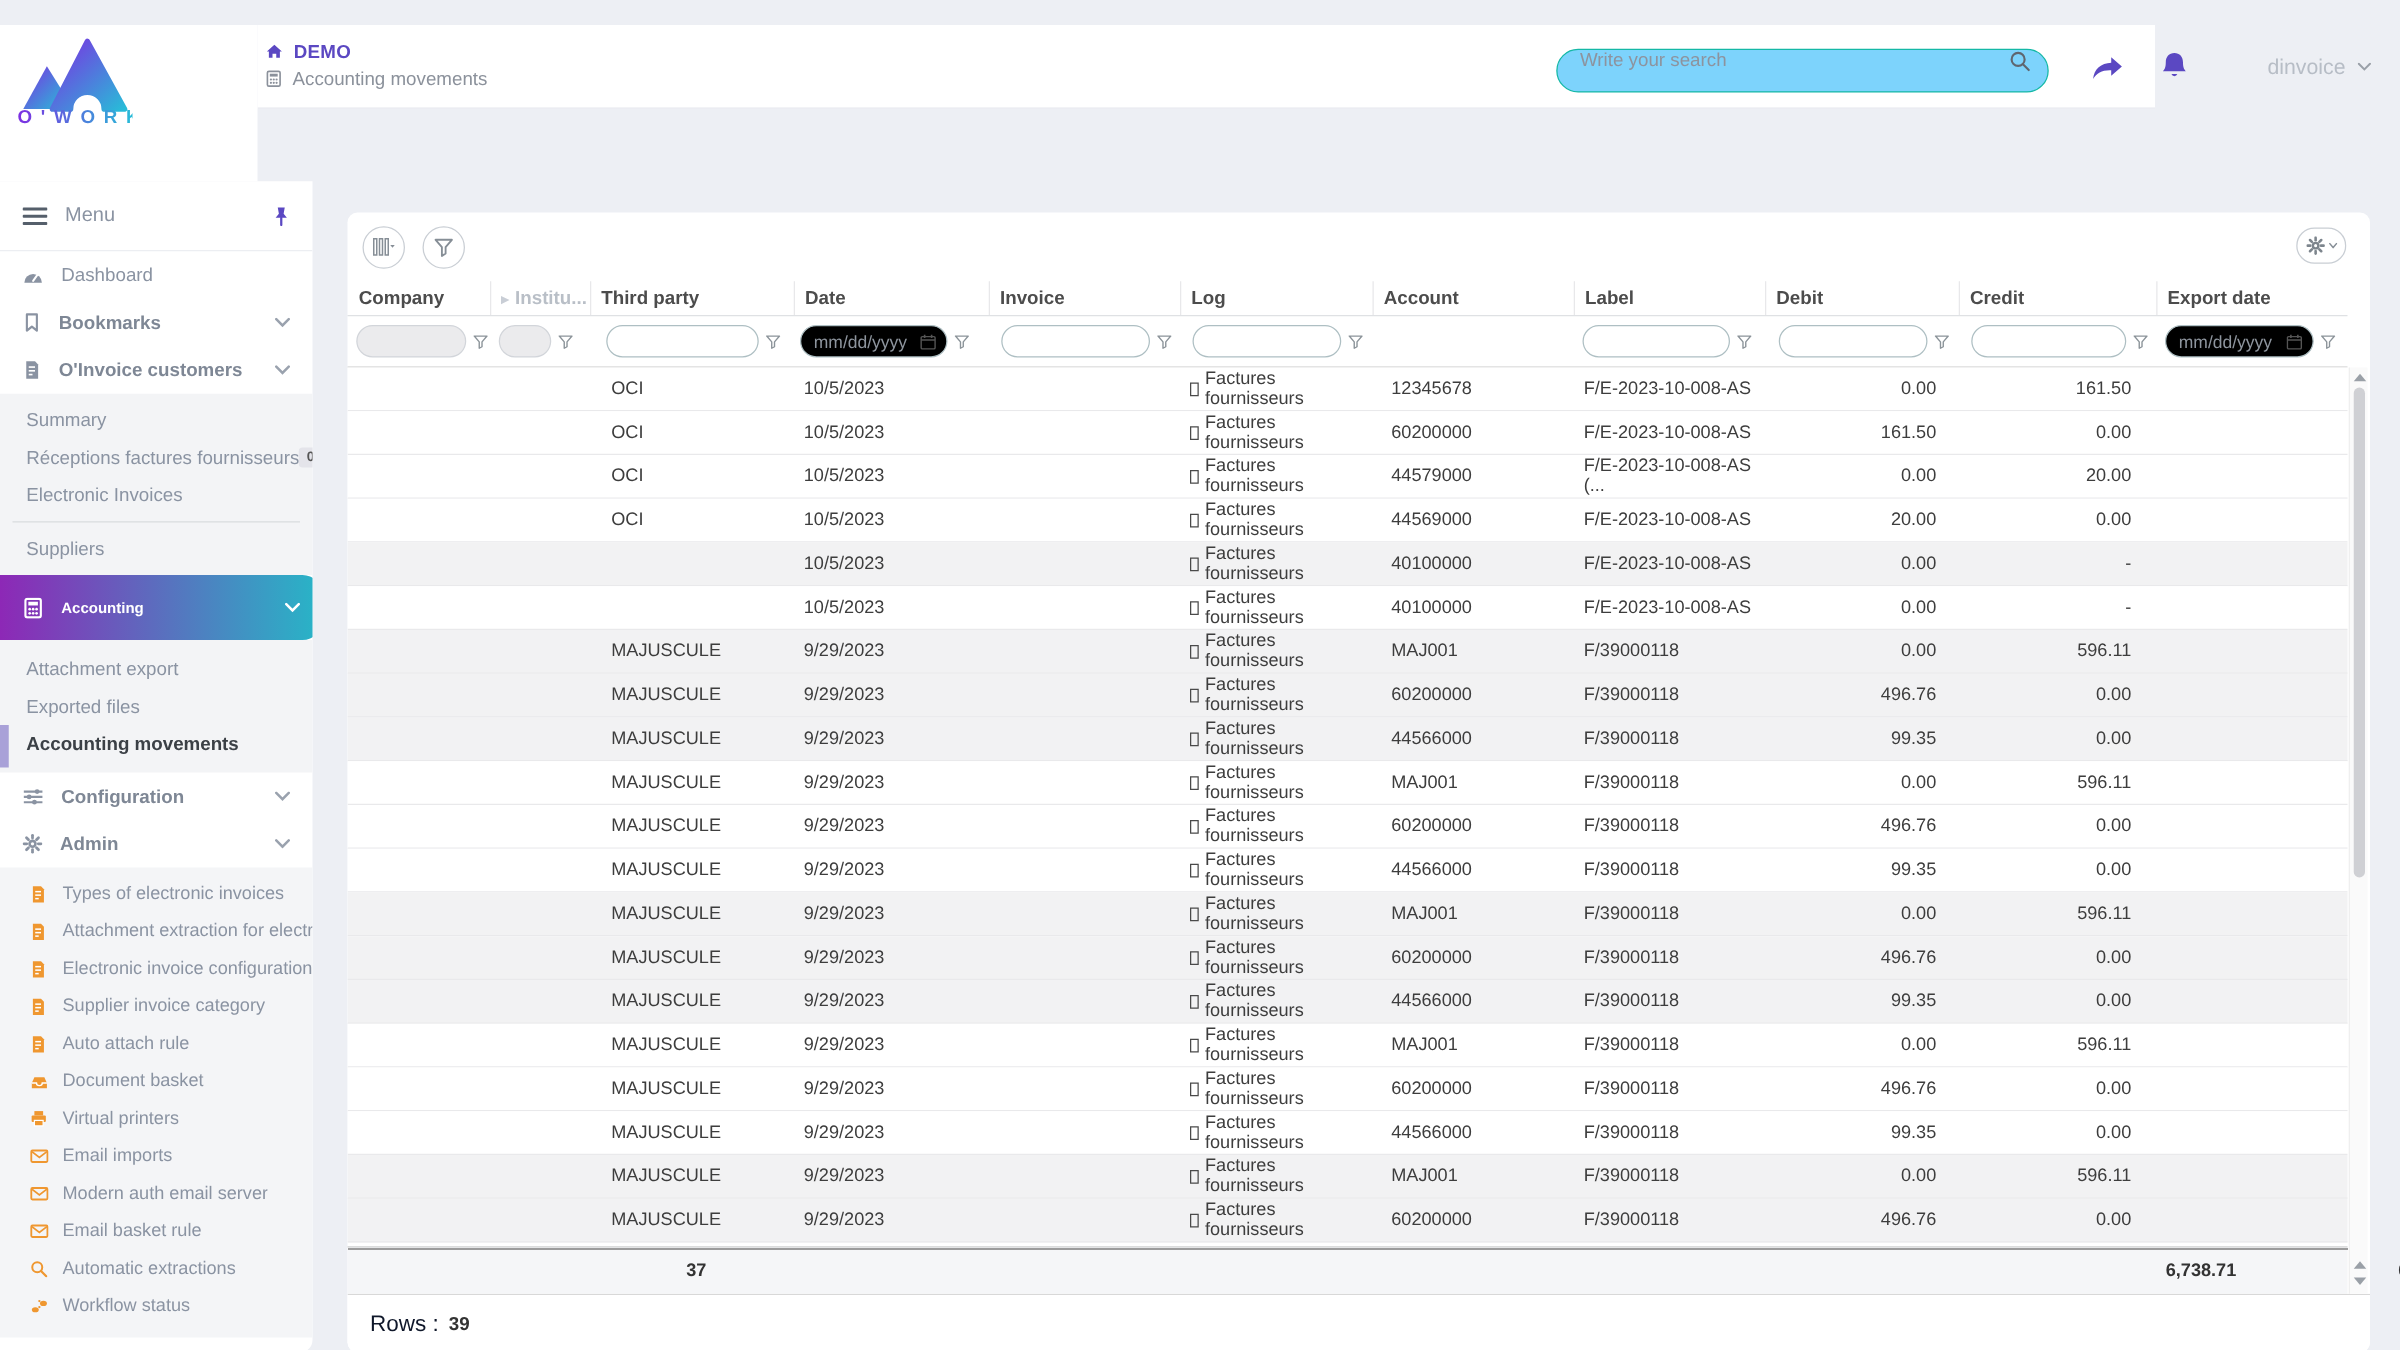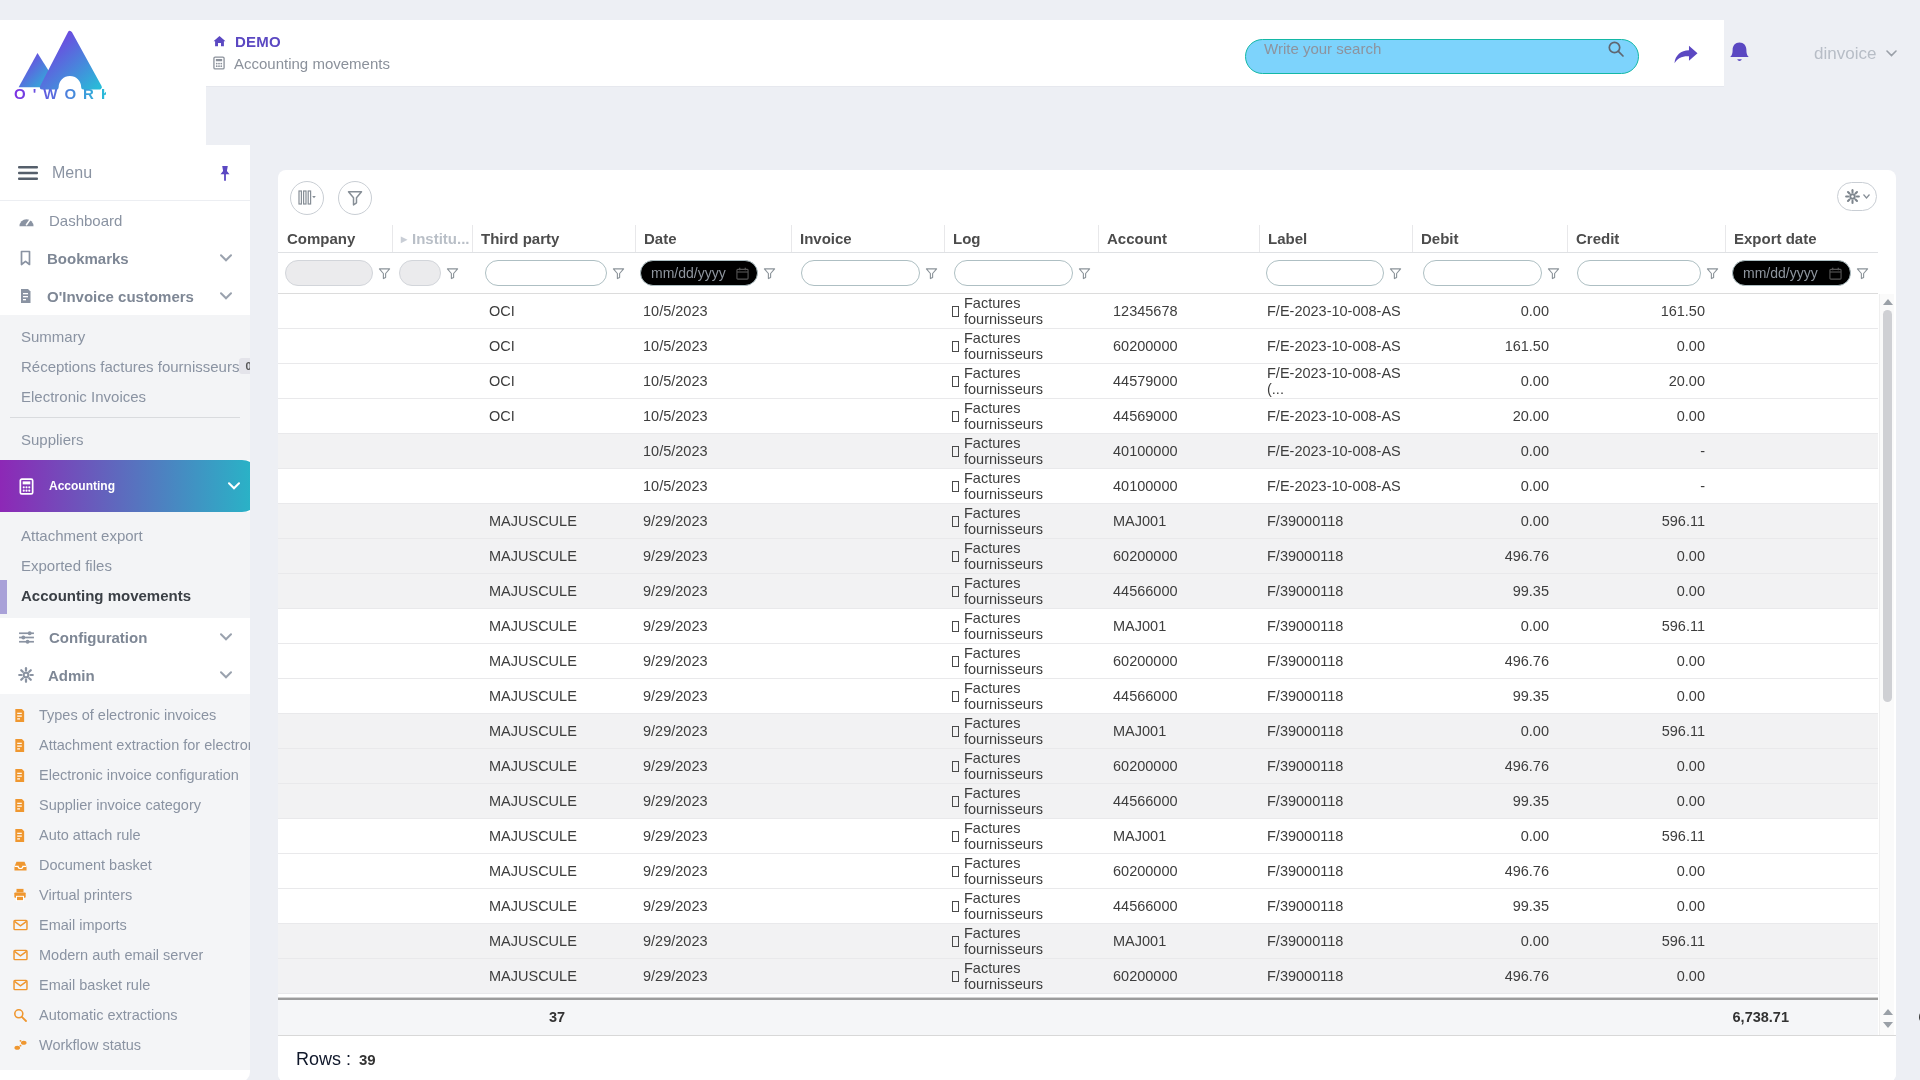--- a/index.html
+++ b/index.html
@@ -56,21 +56,21 @@
   .subdivider { border-top:1px solid #d9dbde; margin:6px 10px; }
   .acct-bar { height:52px; width:258px; display:flex; align-items:center; padding:0 18px;
     background:linear-gradient(90deg,#8d28b6,#27b6c7); border-radius:0 16px 16px 0;
     cursor:pointer; }
   .acct-bar .silabel { color:#fff; font-weight:bold; font-size:12px; margin-left:14px; flex:1; }
   .acct-sub { background:#f3f4f6; padding:8px 0; position:relative; }
   .acct-sub .subitem { height:30px; }
   .subitem.active { color:#3b4046; font-weight:bold; }
   .active-ind { position:absolute; left:0; top:68px; width:7px; height:34px; background:#a9a1d8; }
   .admingroup { background:#f4f5f7; padding:6px 0 10px; }
-  .admin-item { height:30px; display:flex; align-items:center; padding:0 0 0 13px;
+  .admin-item { height:30px; display:flex; align-items:center; padding:0 0 0 24px;
     cursor:pointer; color:#8a93a2; font-size:14.5px; }
   .admin-item .aicon { width:15px; display:flex; margin-right:11px; flex:none; }
   .admin-item .alabel { overflow:hidden; }
 
   
   .card { position:absolute; left:278px; top:150px; width:1618px; height:912px;
     background:#fff; border-radius:8px; }
   .toolbar { position:relative; height:55px; display:flex; align-items:center; padding-left:12px; gap:14px; }
   .circlebtn { width:34px; height:34px; border:1px solid #c9ced4; border-radius:50%;
     display:flex; align-items:center; justify-content:center; background:#fff; cursor:pointer; }

